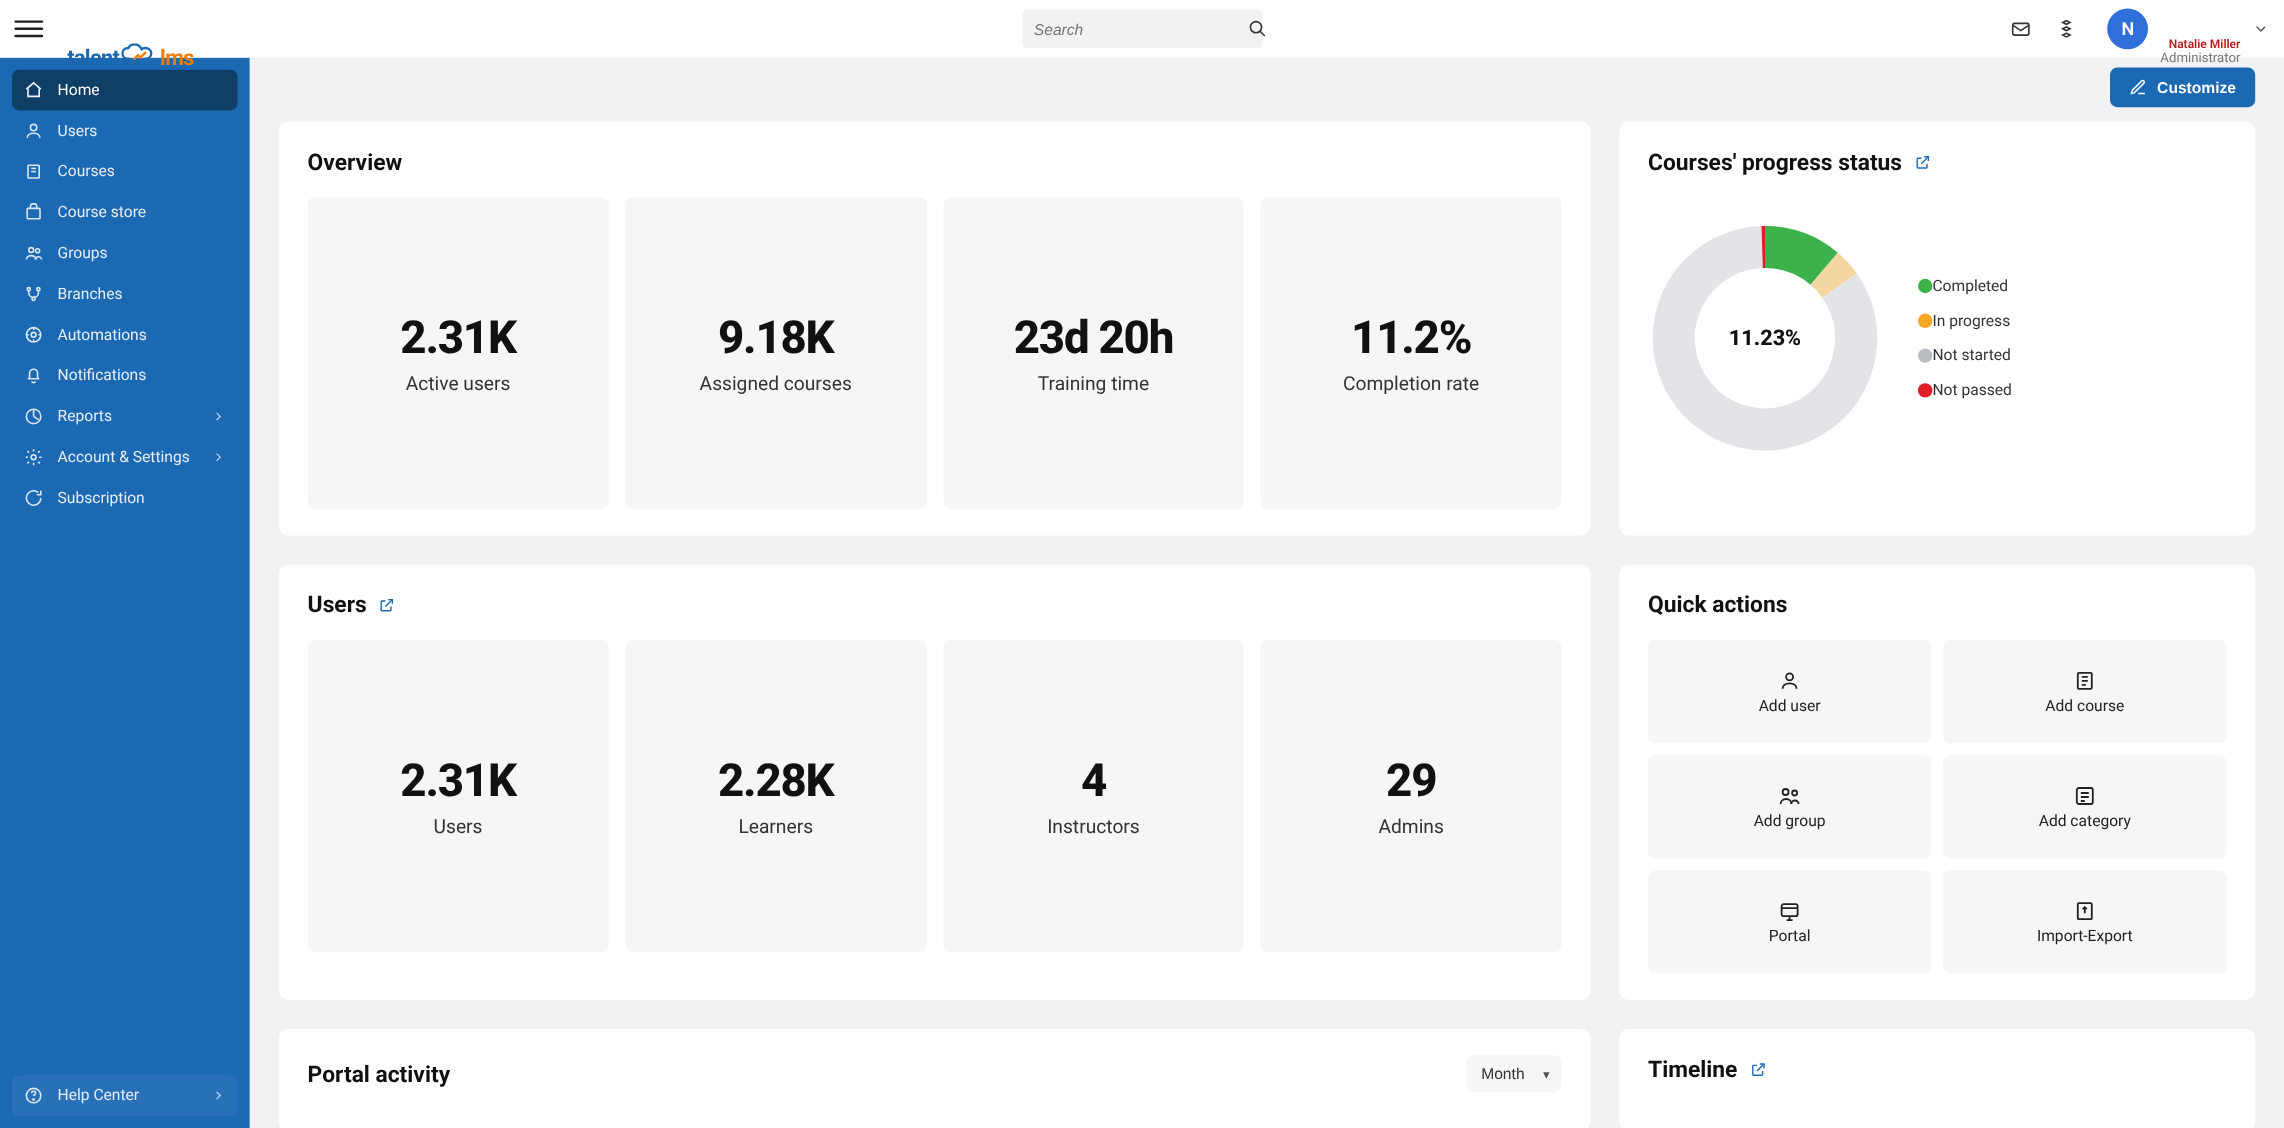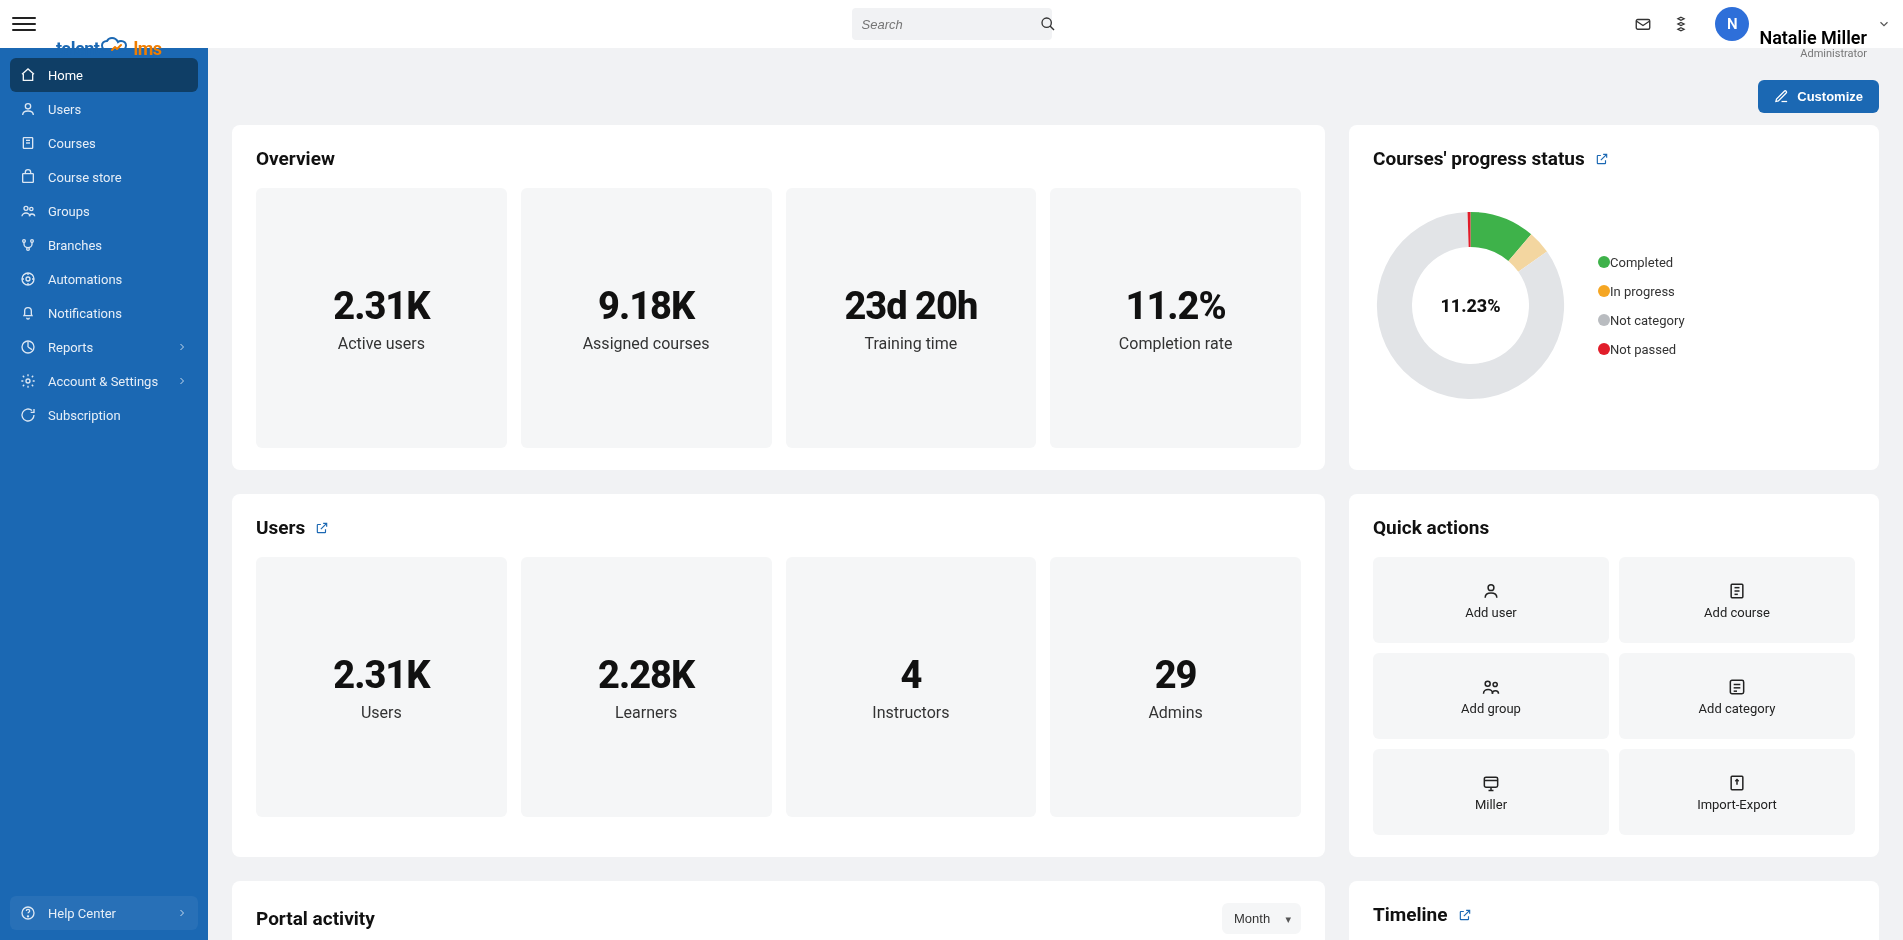--- a/index.html
+++ b/index.html
@@ -12,34 +12,34 @@
 .logo .cloud { display:inline-block; margin:0 2px; }
 .logo .t2 { color: #ef7d00; margin-top: 48px; }
 .search-wrap { position: absolute; left: 50%; transform: translateX(-50%); width: 200px; height: 32px; background: #f1f2f4; border-radius: 4px; display:flex; align-items:center; padding: 0 10px; }
 .search-wrap input { flex:1; border:none; background:transparent; outline:none; font-size:13px; font-style: italic; color:#555; }
 .search-wrap .sicon { color:#333; }
 .top-right { margin-left:auto; display:flex; align-items:center; gap:18px; }
 .top-icon { width:20px; height:20px; color:#333; cursor:pointer; display:flex; align-items:center; justify-content:center; }
 .user-block { display:flex; align-items:center; gap:10px; cursor:pointer; padding-left:6px; }
 .avatar { width:34px; height:34px; border-radius:50%; background:#2e6fd9; color:#fff; display:flex; align-items:center; justify-content:center; font-weight:600; font-size:15px; }
 .user-text { line-height:1.1; text-align:right; }
-.user-name { font-size:18px; color:#000000; font-weight:600;margin-top:40px; }
+.user-name { font-size:10px; color:#b91c1c; font-weight:600;margin-top:40px; }
 .user-role { font-size:11px; color:#777; }
 .chev { color:#555; }
 
 .layout { display:flex; height: calc(940px - 48px); }
 .sidebar { width: 208px; background:#1b68b3; color:#fff; display:flex; flex-direction:column; padding:10px 10px; }
 .nav-item { display:flex; align-items:center; gap:12px; padding:9px 10px; border-radius:6px; font-size:13px; cursor:pointer; color:#e6eef7; position:relative; }
 .nav-item.active { background:#0f3e66; color:#fff; }
 .nav-item .nicon { width:16px; height:16px; opacity:0.95; display:flex; align-items:center; justify-content:center; }
 .nav-item .arrow { margin-left:auto; opacity:.85; }
 .sidebar-spacer { flex:1; }
 .help-item { background: rgba(255,255,255,0.06); border-radius:6px; }
 
-.main { flex:1; overflow:auto; padding: 32px 24px 24px 24px; }
+.main { flex:1; overflow:auto; padding: 8px 24px 24px 24px; }
 .main-head { display:flex; justify-content:flex-end; margin-bottom:12px; }
 .customize-btn { background:#1b68b3; color:#fff; border:none; border-radius:6px; padding:9px 16px; font-size:13px; font-weight:600; display:flex; align-items:center; gap:8px; cursor:pointer; }
 
 .grid { display:grid; grid-template-columns: 1fr 530px; gap:24px; }
 .card { background:#fff; border-radius:8px; padding:22px 24px; }
 .card-title { font-size:19px; font-weight:700; color:#111; margin-bottom:18px; display:flex; align-items:center; gap:10px; }
 .ext-icon { color:#1b68b3; font-size:14px; }
 
 .stats-row { display:grid; grid-template-columns: repeat(4, 1fr); gap:14px; }
 .stat-tile { background:#f5f6f7; border-radius:6px; height:260px; display:flex; flex-direction:column; align-items:center; justify-content:center; }
@@ -320,21 +320,21 @@
               <div class="legend-row">
                 <span class="legend-dot" style="background:#3eb24a"></span>
                 <span>Completed</span>
               </div>
               <div class="legend-row">
                 <span class="legend-dot" style="background:#f5a623"></span>
                 <span>In progress</span>
               </div>
               <div class="legend-row">
                 <span class="legend-dot" style="background:#b9bcc0"></span>
-                <span>Not category</span>
+                <span>Not started</span>
               </div>
               <div class="legend-row">
                 <span class="legend-dot" style="background:#e11d2a"></span>
                 <span>Not passed</span>
               </div>
             </div>
         </div>
       </div>
     </div>
 
@@ -417,21 +417,21 @@
             </div>
             <div class="qa-tile">
               <span>
                 <svg viewBox="0 0 24 24" fill="none" stroke="currentColor" stroke-width="1.8">
                   <rect x="4" y="5" width="16" height="12" rx="2"></rect>
                   <line x1="4" y1="9" x2="20" y2="9"></line>
                   <line x1="9" y1="21" x2="15" y2="21"></line>
                   <line x1="12" y1="17" x2="12" y2="21"></line>
                 </svg>
               </span>
-              <span>Miller</span>
+              <span>Portal</span>
             </div>
             <div class="qa-tile">
               <span>
                 <svg viewBox="0 0 24 24" fill="none" stroke="currentColor" stroke-width="1.8">
                   <rect x="5" y="4" width="14" height="16" rx="1"></rect>
                   <polyline points="10 10 12 8 14 10"></polyline>
                   <line x1="12" y1="8" x2="12" y2="14"></line>
                 </svg>
               </span>
               <span>Import-Export</span>

